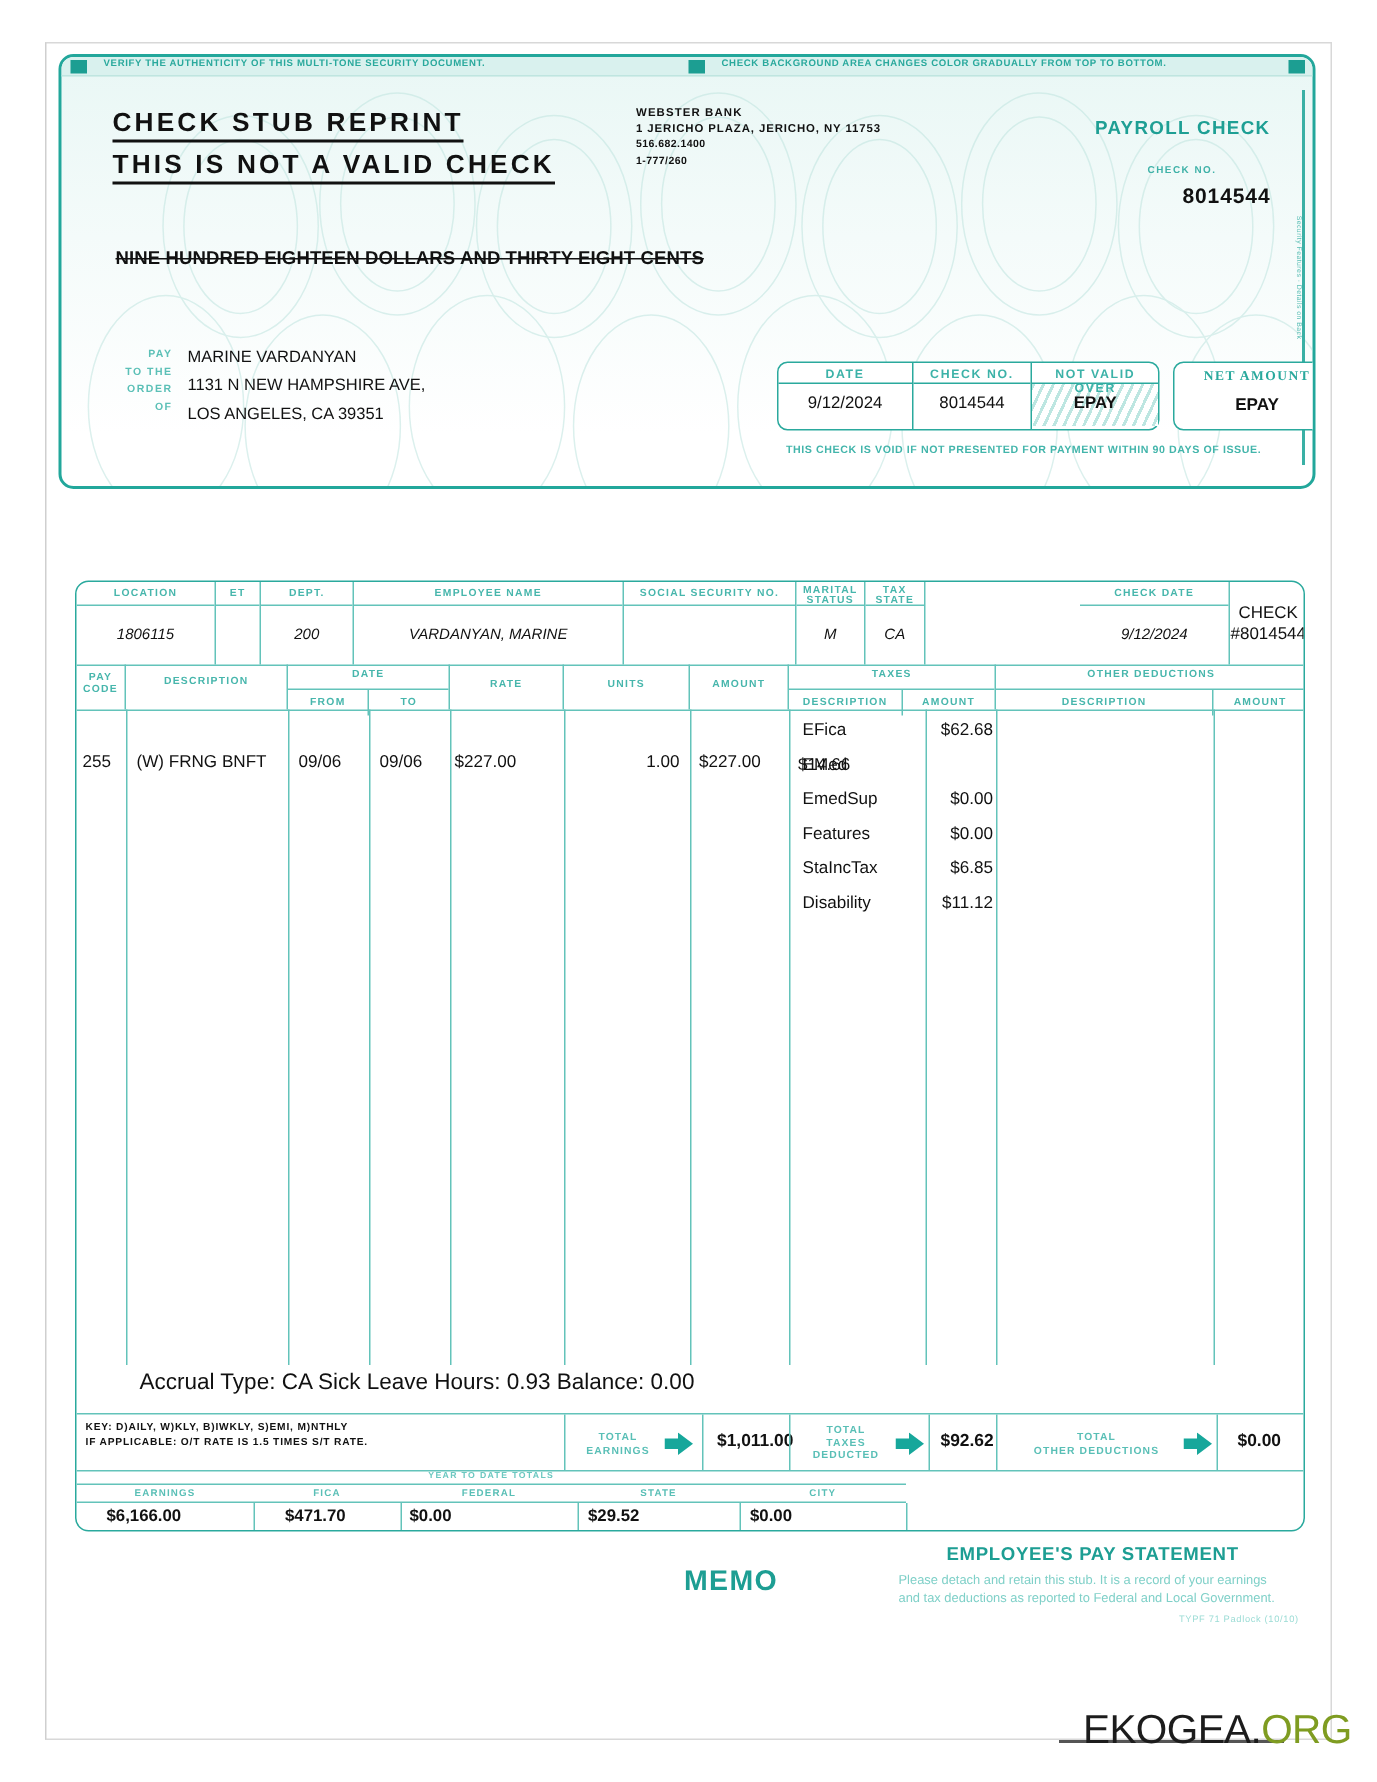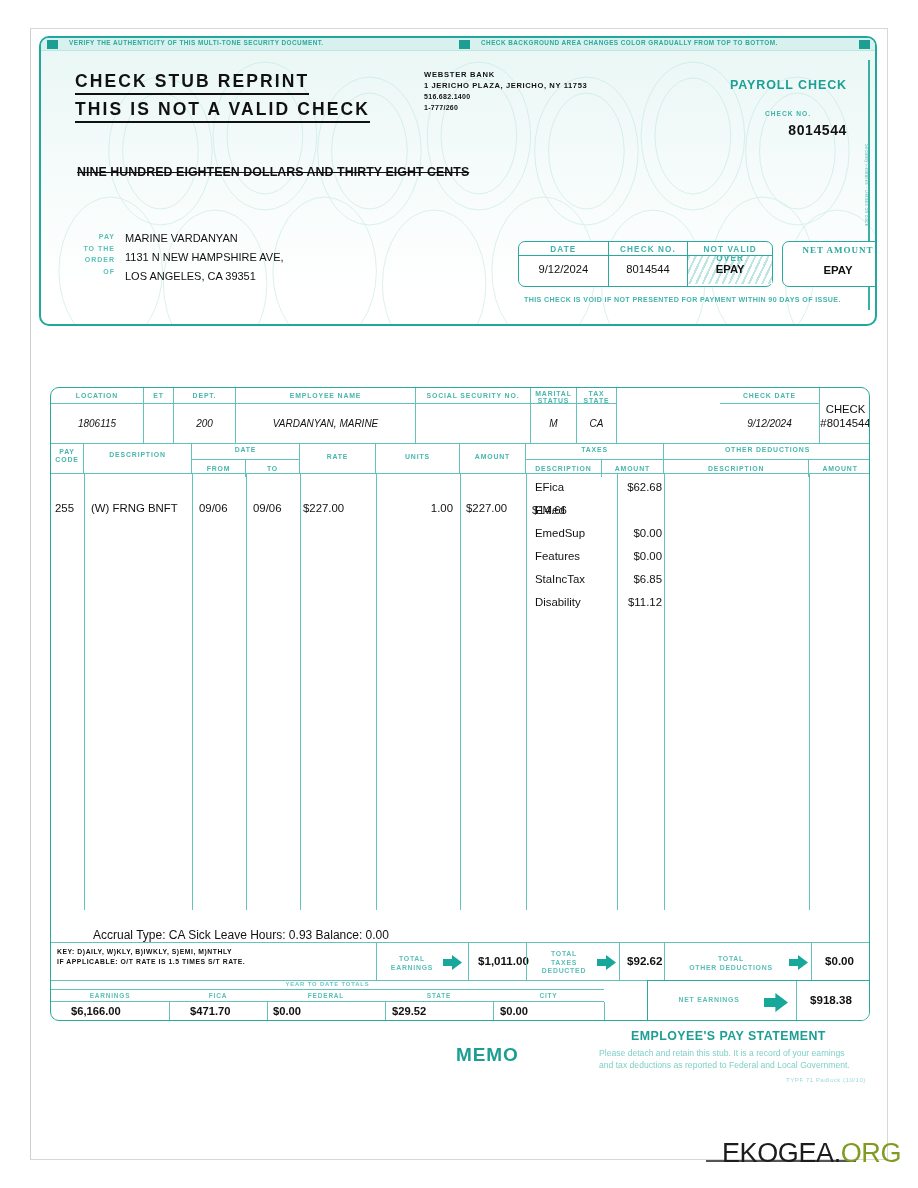--- a/index.html
+++ b/index.html
@@ -174,21 +174,21 @@
 
   .erow{position:absolute;left:0;width:475px;height:21px;}
   .erow span{position:absolute;font-size:11.4px;color:#111;white-space:nowrap;}
 
   .trow{position:absolute;height:23px;}
   .trow span{position:absolute;font-size:11.4px;color:#111;white-space:nowrap;}
 
   #accrual{
     position:absolute;left:0;top:522px;width:100%;height:32px;box-sizing:border-box;
   }
-  #accrualTxt{position:absolute;left:42px;top:18px;font-size:12px;color:#111;white-space:nowrap;}
+  #accrualTxt{position:absolute;left:42px;top:3px;font-size:15px;color:#111;white-space:nowrap;}
 
   
   #tband{position:absolute;left:0;top:554px;width:100%;height:39px;
          border-top:1.4px solid #63c3ba;border-bottom:1.4px solid #63c3ba;box-sizing:border-box;}
   #keytxt{position:absolute;left:6px;top:4px;font-size:6.8px;font-weight:bold;color:#111;letter-spacing:.55px;line-height:9.5px;}
   .tlbl{position:absolute;font-size:6.9px;font-weight:bold;color:#59bfb6;letter-spacing:.75px;text-align:center;line-height:8.5px;}
   .arrow{
     position:absolute;width:19px;height:15px;
   }
   .tamt{position:absolute;font-size:11.6px;font-weight:bold;color:#111;}
@@ -521,28 +521,20 @@
         <div class="vline" style="left:334px;height:20px"></div>
         <div class="vline" style="left:442px;height:20px"></div>
         <div class="vline" style="left:553px;height:20px"></div>
         <div class="v" style="left:20px">$6,166.00</div>
         <div class="v" style="left:139px">$471.70</div>
         <div class="v" style="left:222px">$0.00</div>
         <div class="v" style="left:341px">$29.52</div>
         <div class="v" style="left:449px">$0.00</div>
       </div>
 
-      <div id="netband">
-        <div class="tlbl" style="left:16px;top:15px;width:90px">NET EARNINGS</div>
-        <svg class="arrow" style="position:absolute;left:116px;top:12px;width:24px;height:19px" viewBox="0 0 19 15">
-          <polygon points="0,4 9,4 9,0 19,7.5 9,15 9,11 0,11" fill="#17a79b"></polygon>
-        </svg>
-        <div class="vline" style="left:148px;height:100%"></div>
-        <div class="tamt" style="left:162px;top:12px">$918.38</div>
-      </div>
     </div>
   </div>
 
   <div id="memo">MEMO</div>
   <div id="epsTitle">EMPLOYEE'S PAY STATEMENT</div>
   <div id="epsBody">
     <div>Please detach and retain this stub. It is a record of your earnings</div>
     <div>and tax deductions as reported to Federal and Local Government.</div>
   </div>
   <div id="formcode">TYPF  71 Padlock (10/10)</div>

